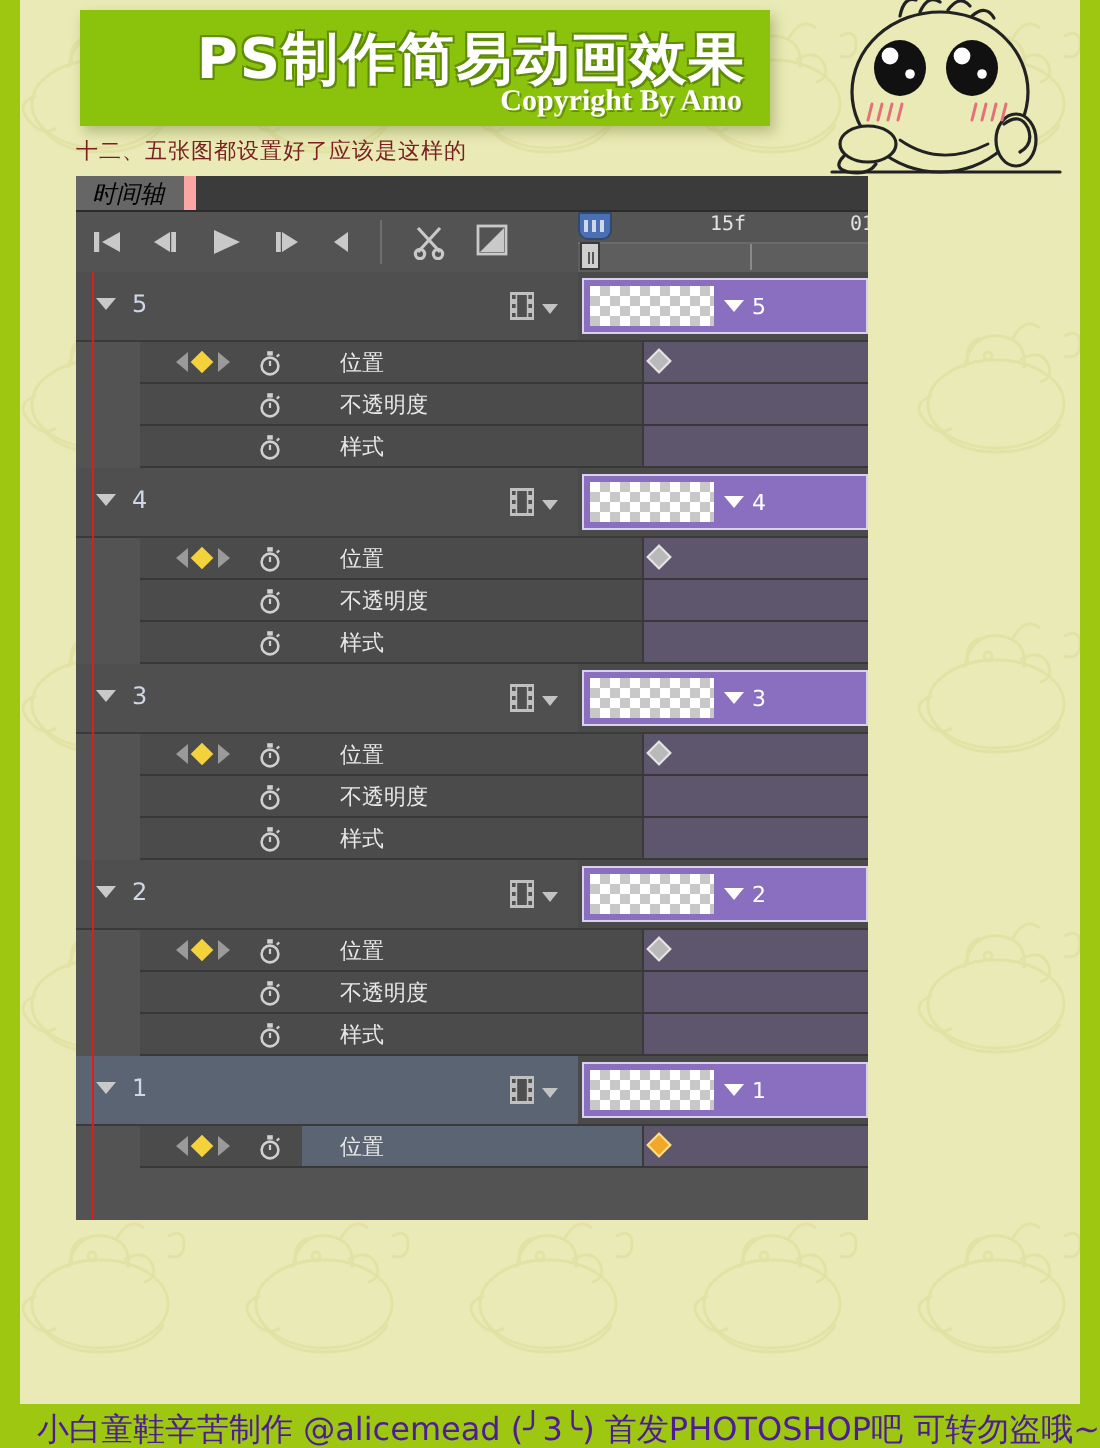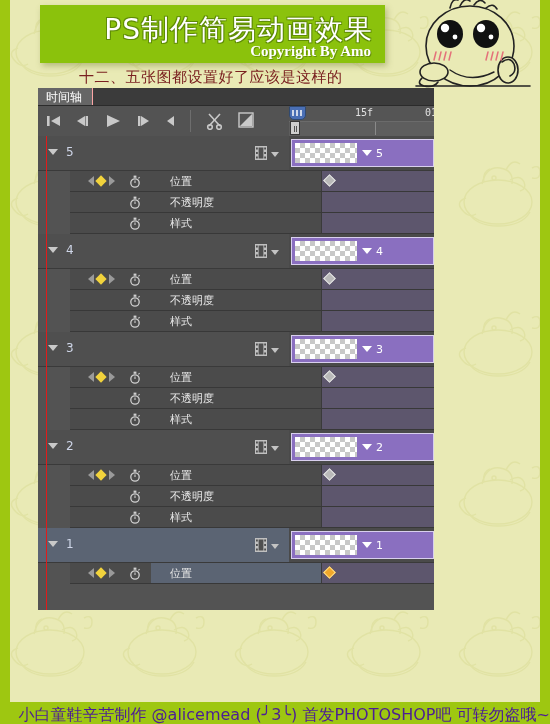--- a/index.html
+++ b/index.html
@@ -28,63 +28,63 @@
 
   
   .banner{
     position:absolute;left:40px;top:5px;width:345px;height:58px;
     background:#8bc20c;
     box-shadow:2px 3px 6px rgba(120,130,60,.45);
   }
   .banner-title{
     position:absolute;left:0;right:12px;top:6px;
     text-align:right;
-    font-size:28px;font-weight:normal;letter-spacing:1px;
+    font-size:28px;font-weight:bold;letter-spacing:1px;
     color:#ffffff;
     text-shadow:1px 1px 0 #5f8c06,-1px -1px 0 #5f8c06,1px -1px 0 #5f8c06,-1px 1px 0 #5f8c06;
     font-family:"DejaVu Sans","Liberation Sans",sans-serif;
     padding-left:32px;
   }
   .banner-sub{
     position:absolute;right:14px;top:38px;
     font-size:15px;color:#ffffff;font-weight:bold;
     font-family:Liberation Serif, serif;
     text-shadow:1px 1px 0 rgba(80,110,10,.6);
   }
 
   
   .mascot{position:absolute;left:398px;top:-2px;width:150px;height:100px;}
 
   
   .step-text{
     position:absolute;left:38px;top:68px;
-    font-size:15px;color:#7a2020;
+    font-size:11px;color:#7a2020;
     letter-spacing:.5px;
     white-space:nowrap;
-    margin-left:41px;
   }
 
   
   #tl{
     position:absolute;left:38px;top:88px;width:396px;height:522px;
     background:#535353;
     overflow:hidden;
     font-size:11px;color:#d6d6d6;
   }
   .tab-strip{
     height:17px;background:#3b3b3b;position:relative;
     border-bottom:1px solid #2b2b2b;
   }
   .tab{
     position:absolute;left:0;top:0;height:17px;
     padding:1px 10px 0 8px;
-    background:#666666;color:#ffffff;font-size:12px;
+    background:#666666;color:#000000;font-size:12px;
     line-height:16px;
-    border-right:1px solid #fca5a5;
+    border-right:6px solid #fca5a5;
     box-sizing:border-box;
+    font-style:italic;
   }
 
   .toolbar{
     position:absolute;left:0;top:18px;width:250px;height:30px;
     background:#535353;
     border-bottom:1px solid #3a3a3a;
   }
   .tbtn{
     position:absolute;top:8px;width:16px;height:14px;
     cursor:default;

